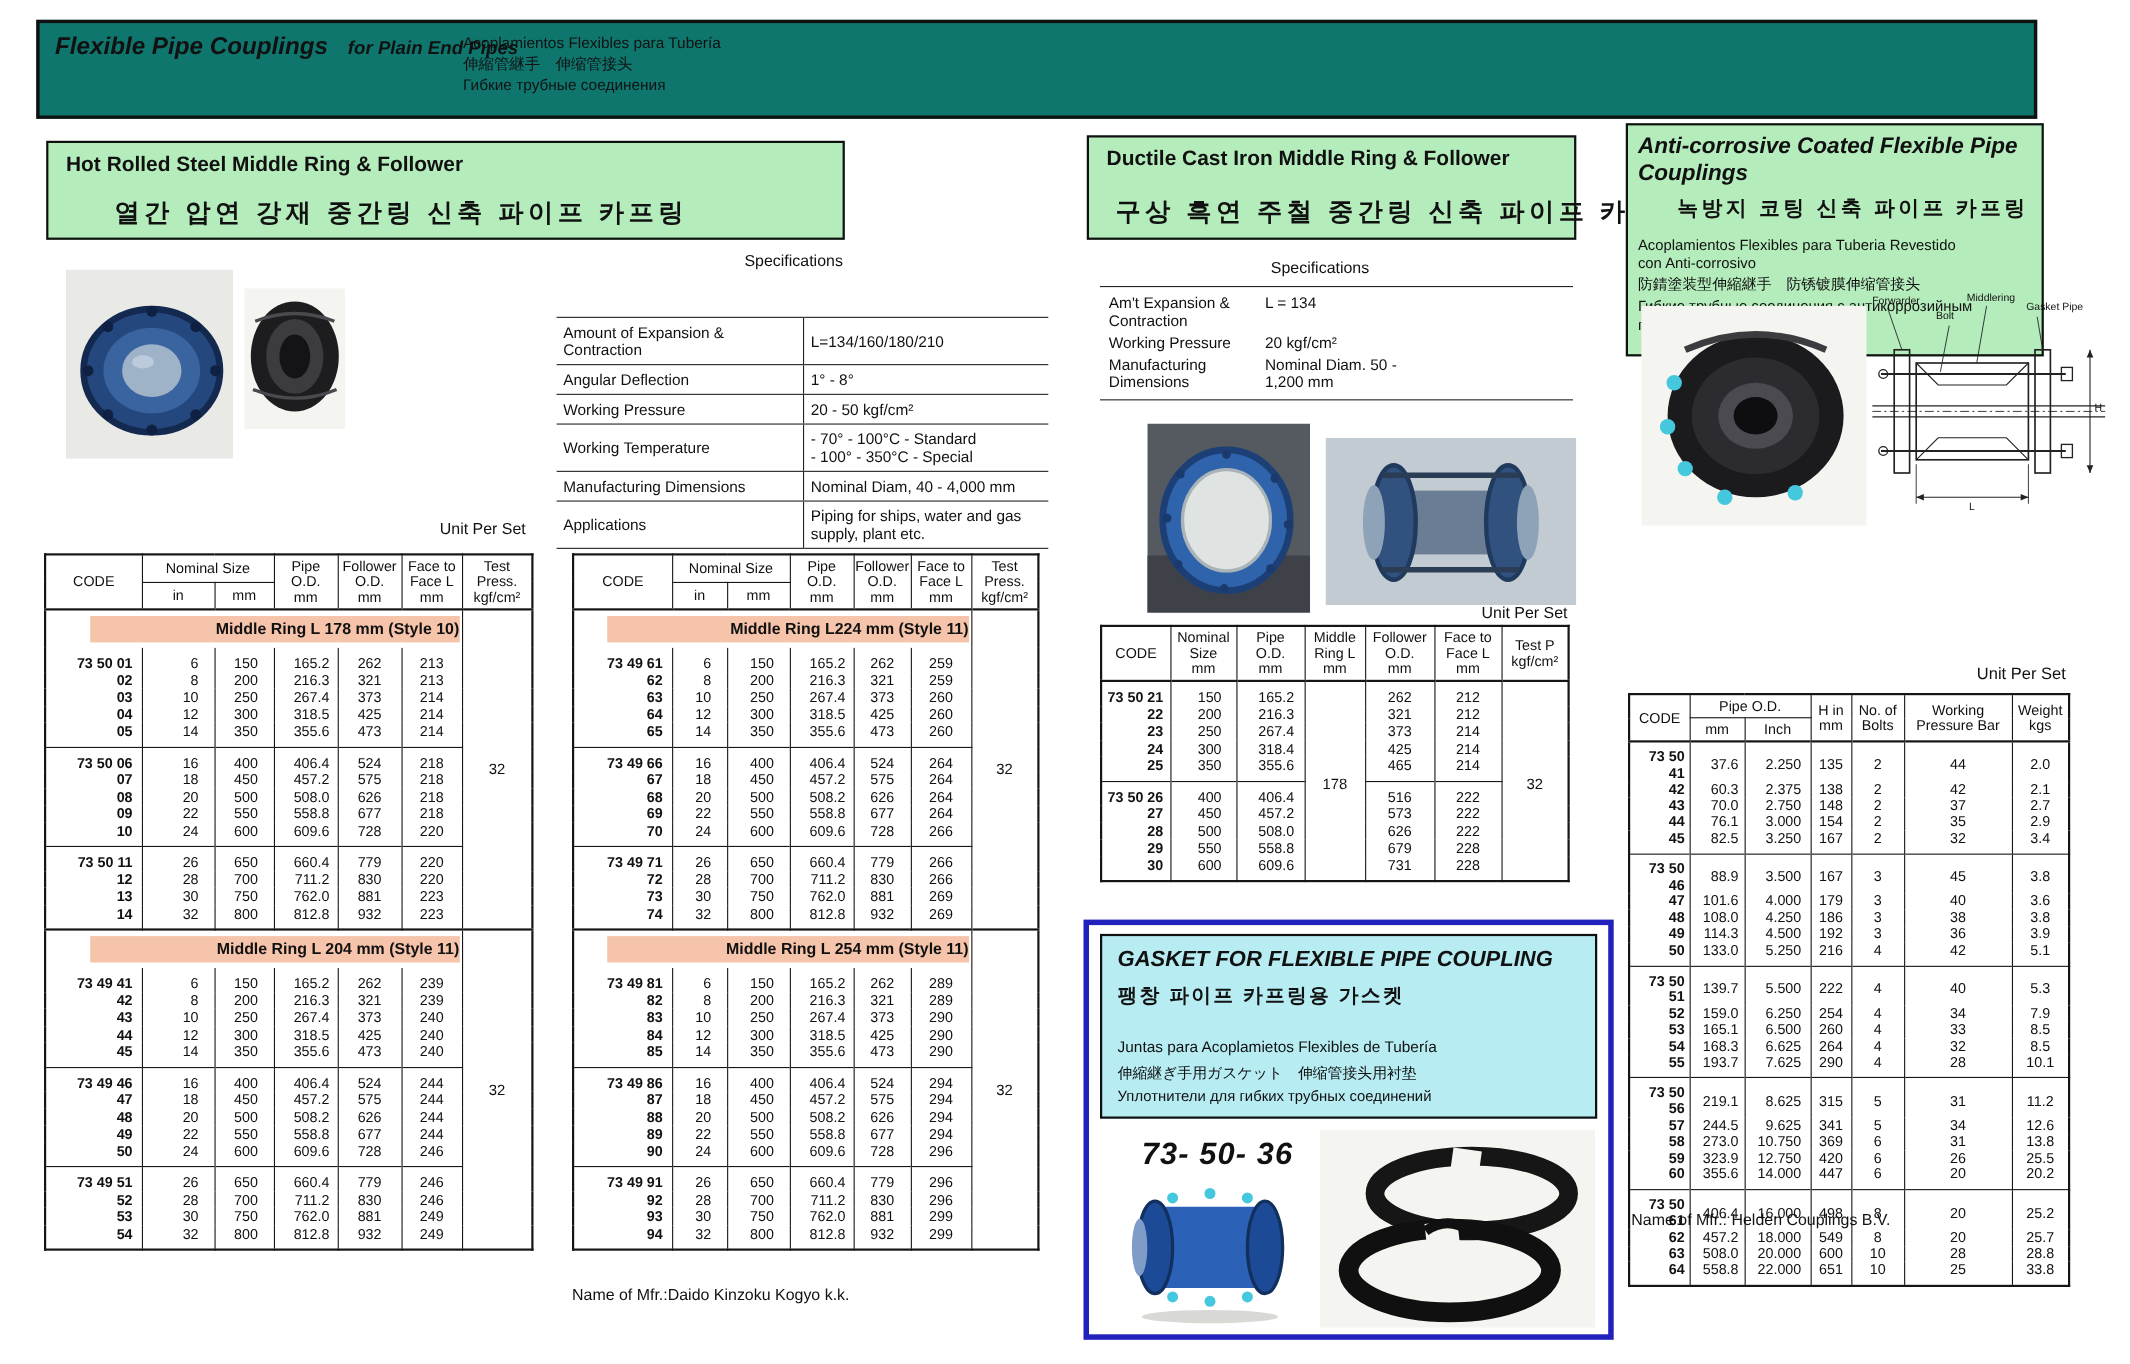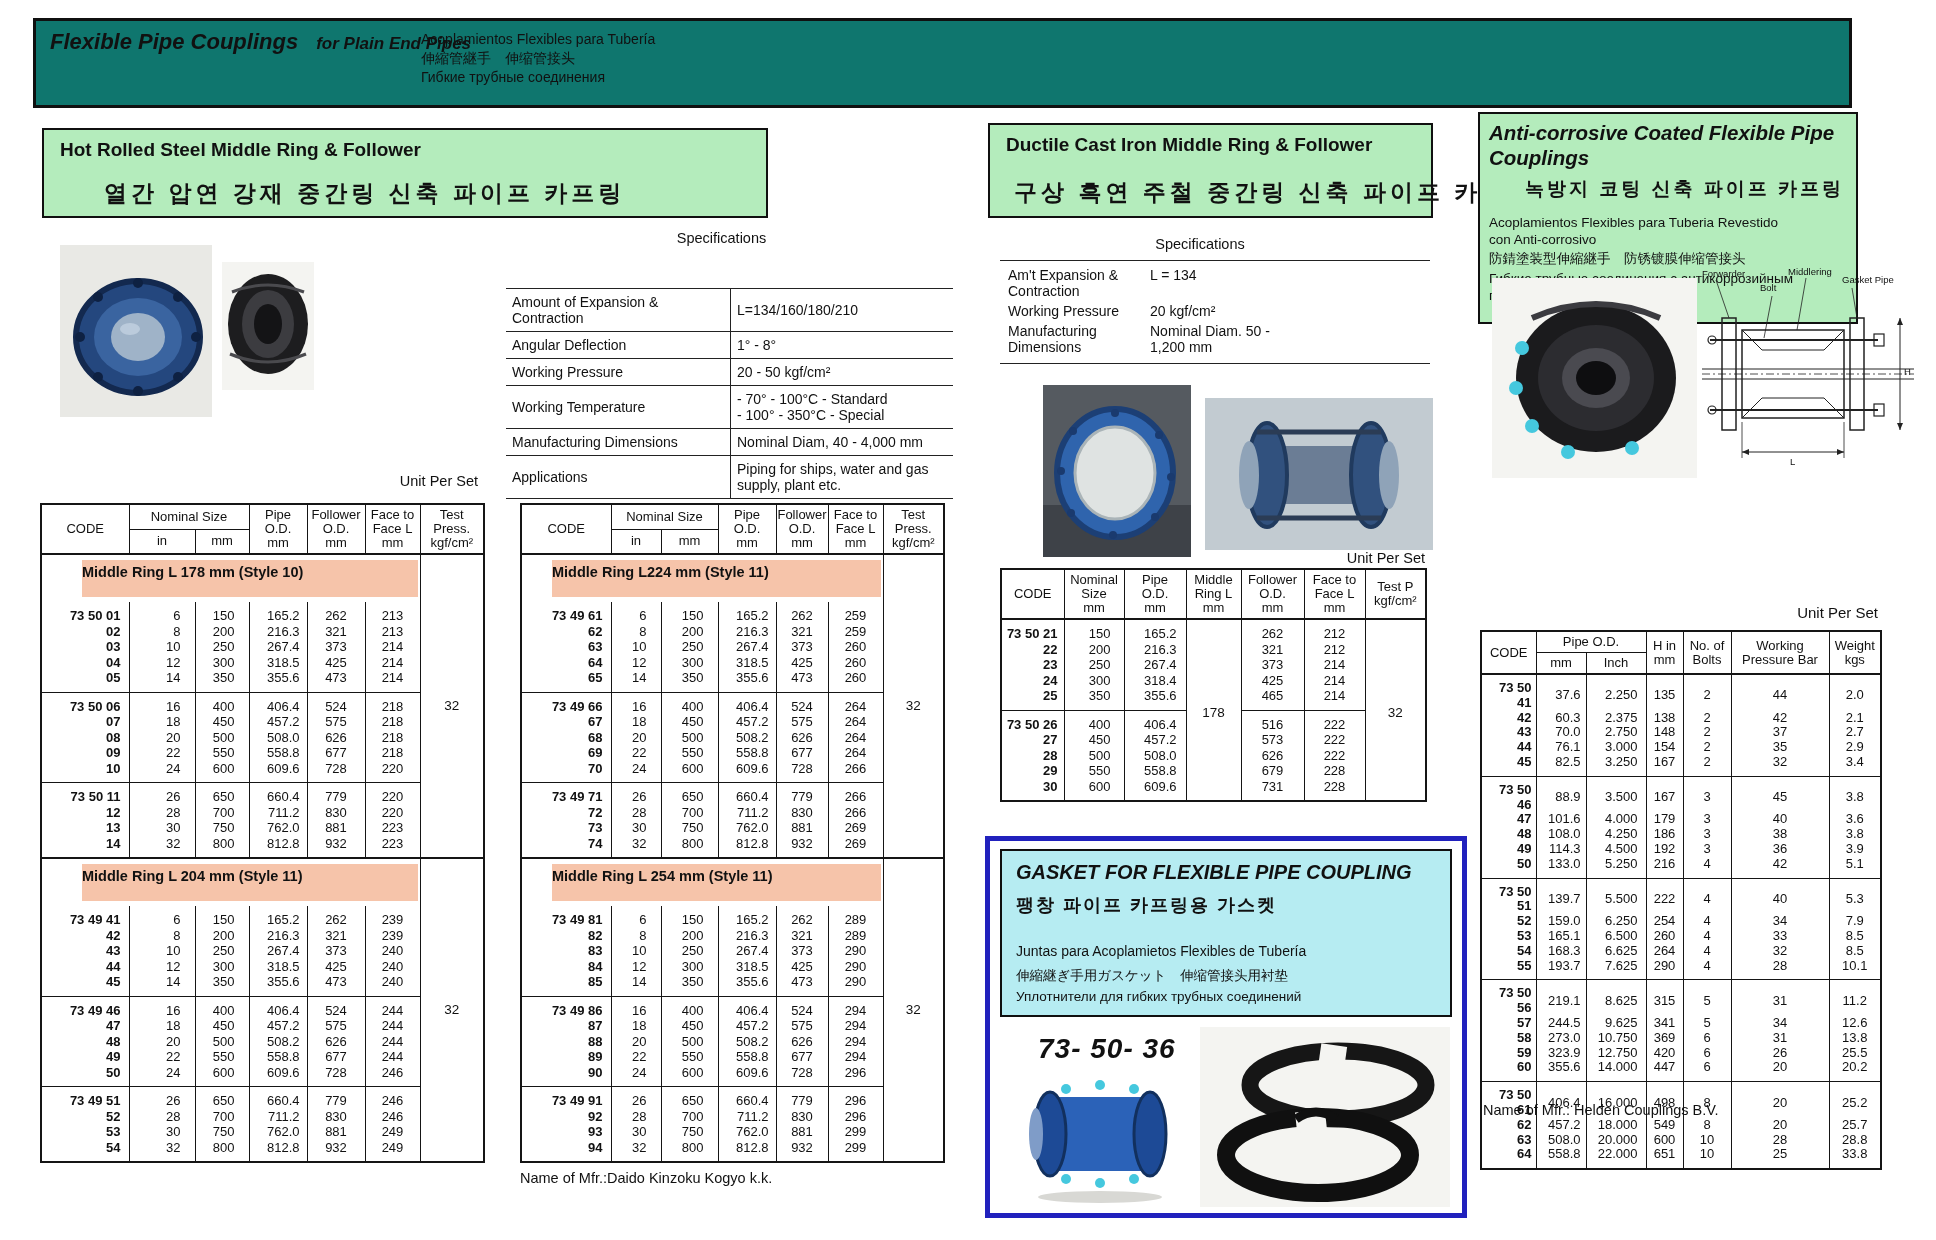--- a/index.html
+++ b/index.html
@@ -39,21 +39,21 @@
   .bigtable th{font-weight:normal;font-size:13px;line-height:14px;white-space:pre-line;text-align:center;vertical-align:middle;
                border:1px solid #151515;border-bottom:2px solid #151515;padding:3px 0;}
   .bigtable th[colspan]{border-bottom:1px solid #151515;}
   .bigtable td{border-left:1px solid #151515;border-right:1px solid #151515;padding:0;line-height:15.5px;vertical-align:middle;}
   .bigtable tr.rsmall td{line-height:14.8px;}
   .bigtable tr.group-first td{padding-top:6px;}
   .bigtable tr.group-last td{padding-bottom:6px;}
   .bigtable tr.sep td{border-top:1.5px solid #151515;}
   .bigtable tr.banner-row td{border-top:2px solid #151515;}
   .bigtable tr.banner-row:first-child td{border-top:none;}
-  .banner{background:#f6c4aa;height:37px;line-height:24px;text-align:left;font-weight:bold;font-size:14.5px;margin:5px 2px 5px 40px;}
+  .banner{background:#f6c4aa;height:24px;line-height:24px;text-align:right;font-weight:bold;font-size:14.5px;margin:5px 2px 5px 40px;}
   .banner.b-mid{margin-left:30px;}
   .testcell,.mergecell{text-align:center;font-size:13.5px;vertical-align:middle;}
   
   .c0{text-align:right;font-weight:bold;padding-right:8px !important;}
   .c1,.c2{text-align:right;padding-right:14px !important;}
   .c3{text-align:right;padding-right:7px !important;}
   .c4,.c5{text-align:center;}
   .dc0{text-align:right;font-weight:bold;padding-right:6px !important;}
   .dc1{text-align:right;padding-right:13px !important;}
   .dc2{text-align:right;padding-right:9px !important;}

